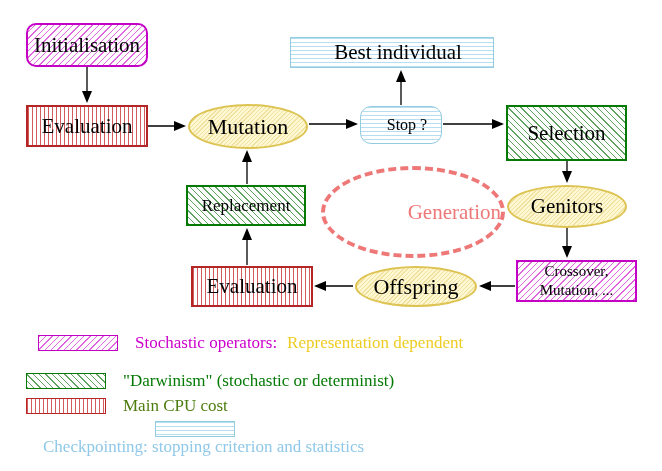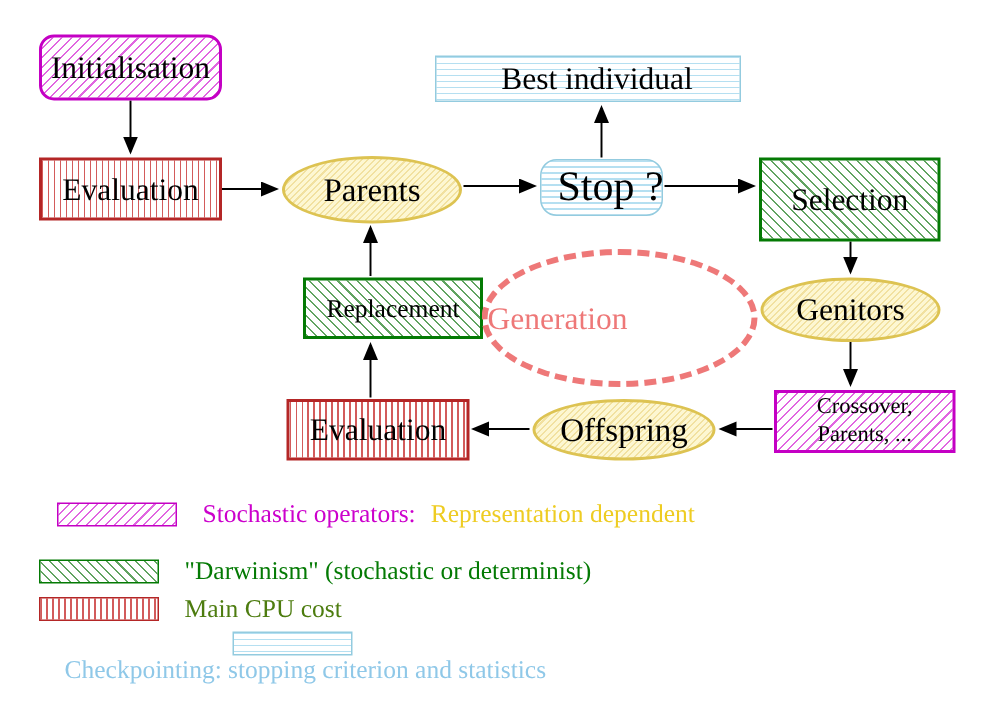--- a/index.html
+++ b/index.html
@@ -30,21 +30,21 @@
     background:repeating-linear-gradient(180deg, rgba(150,210,235,.7) 0 1px, rgba(0,0,0,0) 1px 4px), #fff;
     padding-left:12px;
   }
   .ellipse-yellow {
     border:2px solid #ddc352; border-radius:50%;
     background:repeating-linear-gradient(135deg, rgba(230,203,110,.5) 0 1px, rgba(0,0,0,0) 1px 3px), #fdf7d2;
   }
   .rounded { border-radius:11px; }
   .dashed-ellipse {
     position:absolute; border:4px dashed #ee7878; border-radius:50%;
-    display:flex; align-items:center; justify-content:flex-start;
+    display:flex; align-items:center; justify-content:flex-end;
     color:#ee7878; font-size:21px;
   }
   .two-line { font-size:15px; white-space:normal; line-height:1.25; flex-direction:column; }
   .legend-row { position:absolute; left:26px; display:flex; align-items:center; height:22px; }
   .swatch { width:80px; height:16px; box-sizing:border-box; flex:0 0 auto; }
   .swatch.hatch-magenta, .swatch.hatch-green, .swatch.stripe-red, .swatch.stripe-cyan { border-width:1.5px; }
   .legend-text { margin-left:17px; font-size:17px; white-space:nowrap; }
   .seg2 { margin-left:10px; }
   .t-magenta { color:#cc00cc; }
   .t-gold { color:#eecc22; }
@@ -78,36 +78,36 @@
 
   <div class="node hatch-magenta" style="left:26px; top:23px; width:122px; height:44px;border-radius:10px;">
     <span>Initialisation</span>
   </div>
 
   <div class="node stripe-red" style="left:26px; top:105px; width:122px; height:42px;">
     <span>Evaluation</span>
   </div>
 
   <div class="node ellipse-yellow" style="left:188px; top:104px; width:120px; height:45px; font-size:22px;">
-    <span>Parents</span>
+    <span>Mutation</span>
   </div>
 
   <div class="node stripe-cyan" style="left:290px; top:37px; width:204px; height:31px; border-width:1.5px;">
     <span>Best individual</span>
   </div>
 
-  <div class="node stripe-cyan rounded" style="left:360px; top:106px; width:82px; height:38px; border-width:1.5px; font-size:28px;">
+  <div class="node stripe-cyan rounded" style="left:360px; top:106px; width:82px; height:38px; border-width:1.5px; font-size:16px;">
     <span>Stop ?</span>
   </div>
 
   <div class="node hatch-green" style="left:506px; top:105px; width:121px; height:56px;">
     <span>Selection</span>
   </div>
 
-  <div class="node hatch-green" style="left:186px; top:185px; width:120px; height:41px; font-size:17px;margin-left:16px;">
+  <div class="node hatch-green" style="left:186px; top:185px; width:120px; height:41px; font-size:17px;">
     <span>Replacement</span>
   </div>
 
   <div class="dashed-ellipse" style="left:321px; top:166px; width:176px; height:84px;">
     <span>Generation</span>
   </div>
 
   <div class="node ellipse-yellow" style="left:507px; top:185px; width:120px; height:43px;">
     <span>Genitors</span>
   </div>
@@ -115,21 +115,21 @@
   <div class="node stripe-red" style="left:191px; top:266px; width:122px; height:41px;">
     <span>Evaluation</span>
   </div>
 
   <div class="node ellipse-yellow" style="left:355px; top:266px; width:122px; height:41px; font-size:22px;">
     <span>Offspring</span>
   </div>
 
   <div class="node hatch-magenta two-line" style="left:516px; top:260px; width:121px; height:42px;">
     <span>Crossover,</span>
-    <span>Parents, ...</span>
+    <span>Mutation, ...</span>
   </div>
 
   <div class="legend-row" style="top:332px;padding-left:12px;">
     <span class="swatch hatch-magenta"></span>
     <span class="legend-text"><span class="t-magenta">Stochastic operators:</span><span class="t-gold seg2">Representation dependent</span></span>
   </div>
 
   <div class="legend-row" style="top:370px;">
     <span class="swatch hatch-green"></span>
     <span class="legend-text"><span class="t-green">"Darwinism" (stochastic or determinist)</span></span>

